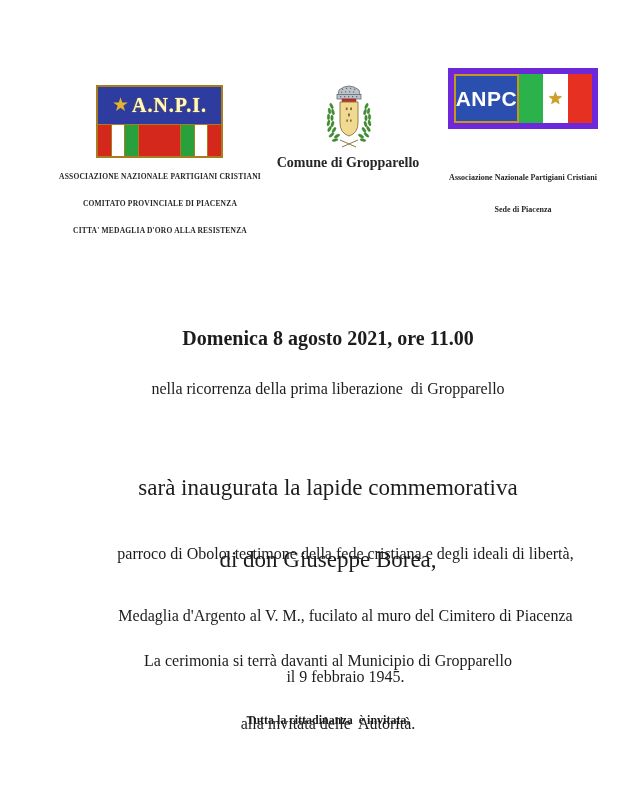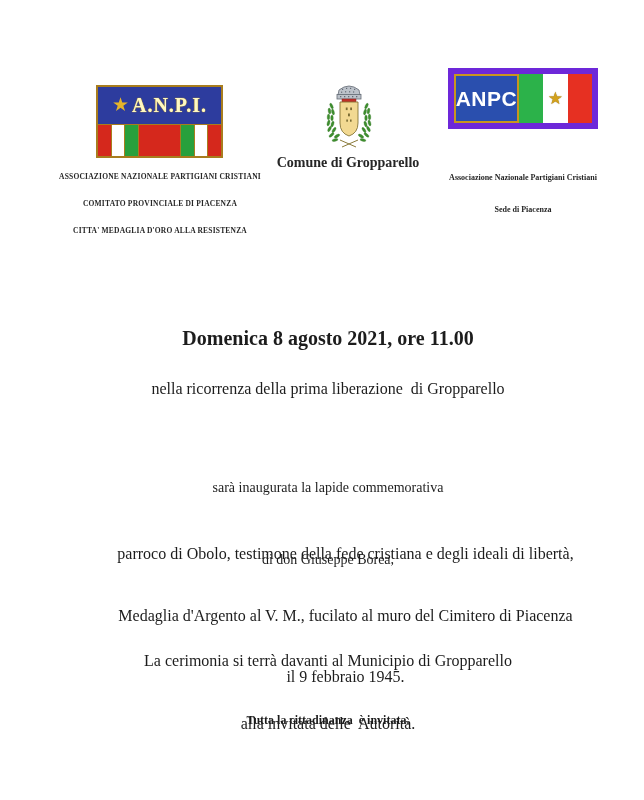--- a/index.html
+++ b/index.html
@@ -67,21 +67,21 @@
   }
   .caption-right {
     position:absolute; left:378px; top:152px; width:290px; text-align:center;
     font-weight:bold; font-size:8px; line-height:10.5px; color:#262626; white-space:pre-wrap;
   }
 
   
   .tblock { position:absolute; left:12px; right:0; text-align:center; white-space:pre-wrap; }
   .t-title    { top:327px; font-size:20px; font-weight:bold; }
   .t-occasion { top:380px; font-size:16px; }
-  .t-announce { top:428px; font-size:14px; line-height:24px; }
+  .t-announce { top:428px; font-size:23px; line-height:24px; }
   .t-bio      { top:503px; font-size:16px; line-height:20.5px;padding-left:35px; }
   .t-ceremony { top:608px; font-size:16px; line-height:21px; }
   .t-closing  { top:713px; font-size:12px; font-weight:bold; }
 </style>
 </head>
 <body>
 
 <div class="page">
 
   <div class="anpi-logo">

